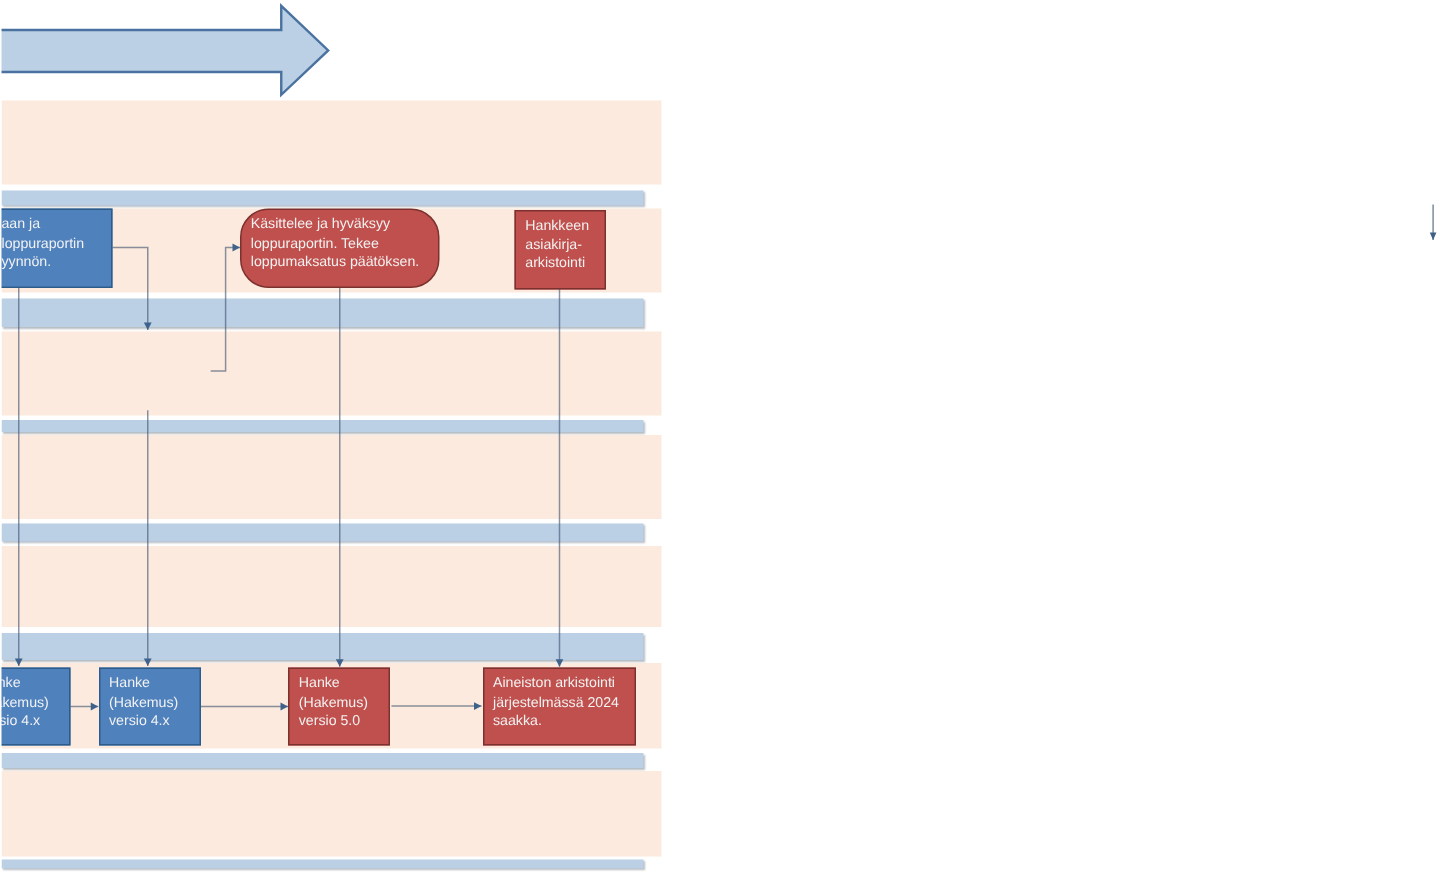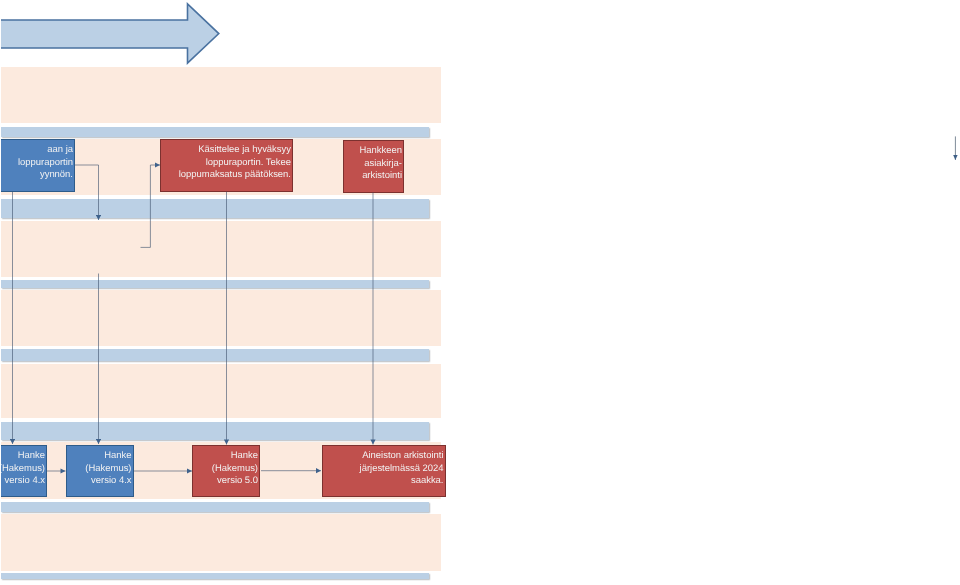--- a/index.html
+++ b/index.html
@@ -1,19 +1,19 @@
 <!DOCTYPE html>
 <html><head>
 <meta charset="utf-8">
 <title>Hankkeen loppuraportointi ja arkistointi - prosessikaavio</title>
 <style>
   html,body{margin:0;padding:0;background:#ffffff;}
   body{width:960px;height:585px;overflow:hidden;
        font-family:"Liberation Sans",sans-serif;}
-  #stage{position:relative;width:960px;height:585px;background:#ffffff;overflow:hidden;text-align:right;}
+  #stage{position:relative;width:960px;height:585px;background:#ffffff;overflow:hidden;}
 
   .band{position:absolute;left:1px;z-index:1;}
   .band-peach{background:#FCEADE;width:440px;}
   .band-blue{background:#BBD0E5;width:427.5px;
              box-shadow:1.1px 1.1px 1.2px rgba(96,106,118,0.45);}
 
   .node{position:absolute;box-sizing:border-box;color:#F2F2F2;
         font-size:9.45px;line-height:12.5px;white-space:pre-line;z-index:6;
         -webkit-font-smoothing:antialiased;text-rendering:geometricPrecision;}
   .node-blue{background:#4F81BD;border:1.4px solid #2E5C8A;}
@@ -72,21 +72,21 @@
       </g>
   </svg>
 
   <div id="page-left-margin"></div>
 
   <div class="node node-blue" style="left:-45px;top:139px;width:120px;height:53px;">
     <span class="tx" style="left:45px;">aan ja
 loppuraportin
 yynnön.</span>
   </div>
-  <div class="node node-red" style="left:160px;top:139px;width:133px;height:53px;">
+  <div class="node node-red" style="left:160px;top:139px;width:133px;height:53px;border-radius:19px;">
     <span class="tx">Käsittelee ja hyväksyy
 loppuraportin. Tekee
 loppumaksatus päätöksen.</span>
   </div>
   <div class="node node-red" style="left:343px;top:140px;width:61px;height:53px;">
     <span class="tx">Hankkeen
 asiakirja-
 arkistointi</span>
   </div>
   <div class="node node-blue" style="left:-21px;top:445px;width:68px;height:52px;">
@@ -97,19 +97,19 @@
   <div class="node node-blue" style="left:65.5px;top:445px;width:68px;height:52px;">
     <span class="tx">Hanke
 (Hakemus)
 versio 4.x</span>
   </div>
   <div class="node node-red" style="left:192px;top:445px;width:68px;height:52px;">
     <span class="tx">Hanke
 (Hakemus)
 versio 5.0</span>
   </div>
-  <div class="node node-red" style="left:321.5px;top:445px;width:124px;height:52px;">
+  <div class="node node-red" style="left:321.5px;top:445px;width:102px;height:52px;">
     <span class="tx">Aineiston arkistointi
 järjestelmässä 2024
 saakka.</span>
   </div>
 
 </div>
 
 </body></html>

